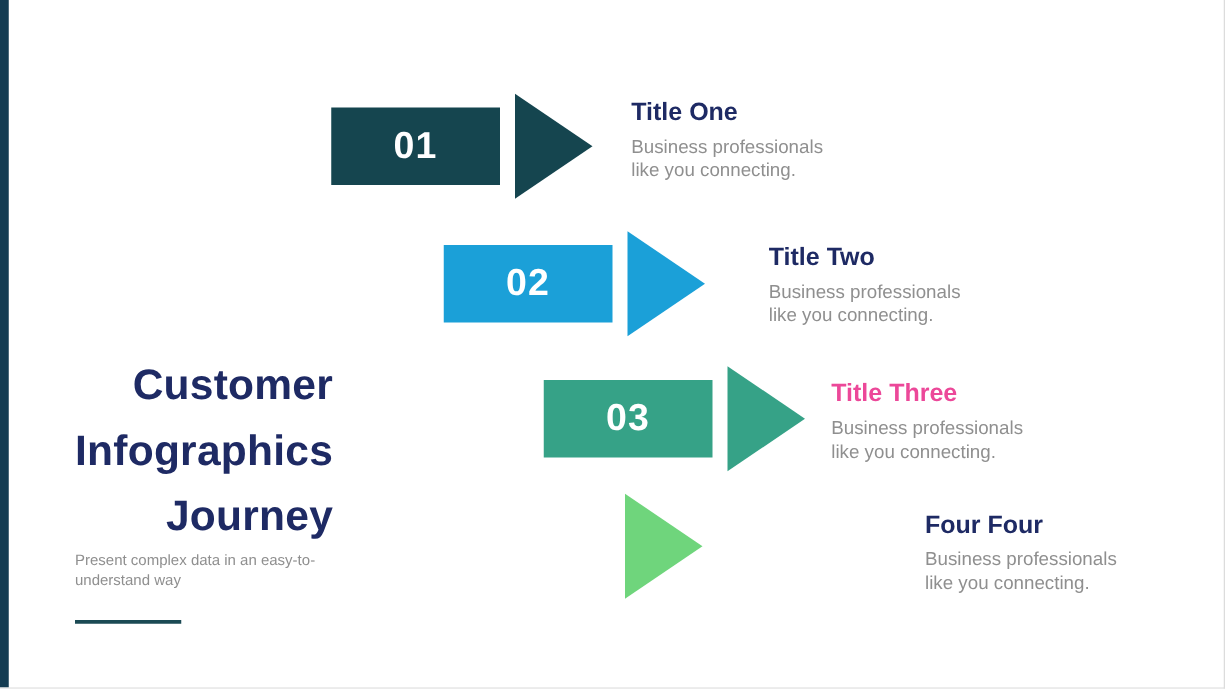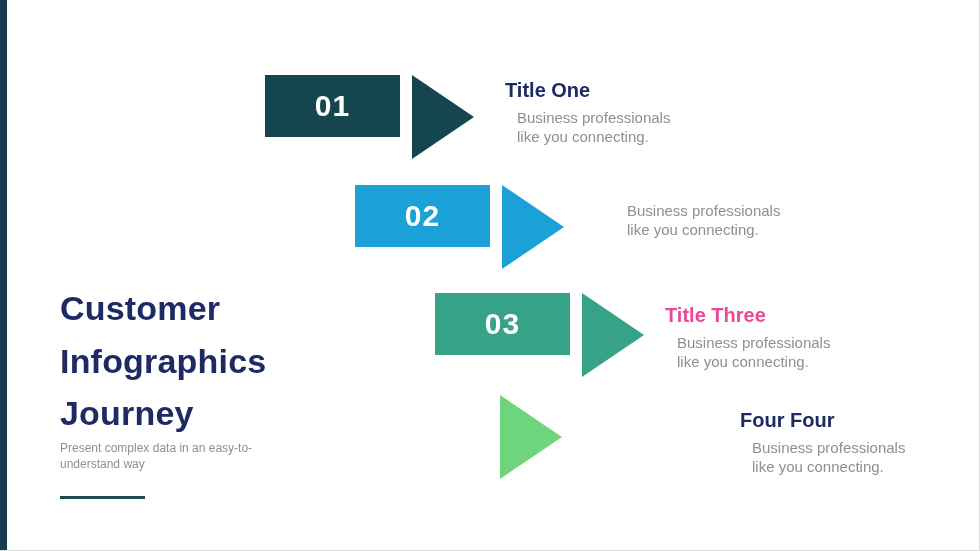--- a/index.html
+++ b/index.html
@@ -17,35 +17,35 @@
     position:absolute;left:0;top:0;
     width:7px;height:100%;
   }
   
   .headline{
     position:absolute;left:60px;top:282px;
     font-size:34px;font-weight:bold;
     line-height:1.55;
     letter-spacing:0.2px;
   }
-  .headline span{display:block;}
+  .headline span{display:block;text-align:right;}
   .subtitle{
     position:absolute;left:60px;top:440px;
     width:250px;
     font-size:12px;line-height:1.35;
     color:#8f8f8f;
   }
   .divider{
     position:absolute;left:60px;top:496px;
     width:85px;height:3px;
   }
   
   .step{position:absolute;}
   .arrow{
-    display:flex;
+    display:flex;align-items:center;
     height:84px;
     filter:none;
     gap:12px;
   }
   .arrow-body{
     width:135px;height:62px;
     background:var(--arrow-color);
     display:flex;align-items:center;justify-content:center;
   }
   .arrow-num{
@@ -58,21 +58,21 @@
     border-top:42px solid transparent;
     border-bottom:42px solid transparent;
     border-left:62px solid var(--arrow-color);
   }
   .step-text{position:absolute;width:175px;}
   .step-title{
     margin:0;
     font-size:20px;font-weight:bold;
   }
   .step-desc{
-    margin:7px 0 0 12px;
+    margin:7px 0 0 0;
     width:165px;
     font-size:15px;line-height:1.25;
     color:#8f8f8f;
   }
   
   .step0 .arrow{position:absolute;left:265px;top:75px;}
   .step0 .step-text{left:505px;top:79px;}
   .step1 .arrow{position:absolute;left:355px;top:185px;}
   .step1 .step-text{left:615px;top:195px;}
   .step2 .arrow{position:absolute;left:435px;top:293px;}
@@ -111,20 +111,21 @@
   </div>
 
   <div class="step step1" style="--arrow-color: #1ba0d8;">
     <div class="arrow">
       <div class="arrow-body">
         <span class="arrow-num">02</span>
       </div>
       <div class="arrow-head"></div>
     </div>
     <div class="step-text">
+      <h3 class="step-title" style="color: rgb(30, 42, 100);">Title Two</h3>
       <p class="step-desc">Business professionals like you connecting.</p>
     </div>
   </div>
 
   <div class="step step2" style="--arrow-color: #36a287;">
     <div class="arrow">
       <div class="arrow-body">
         <span class="arrow-num">03</span>
       </div>
       <div class="arrow-head"></div>

